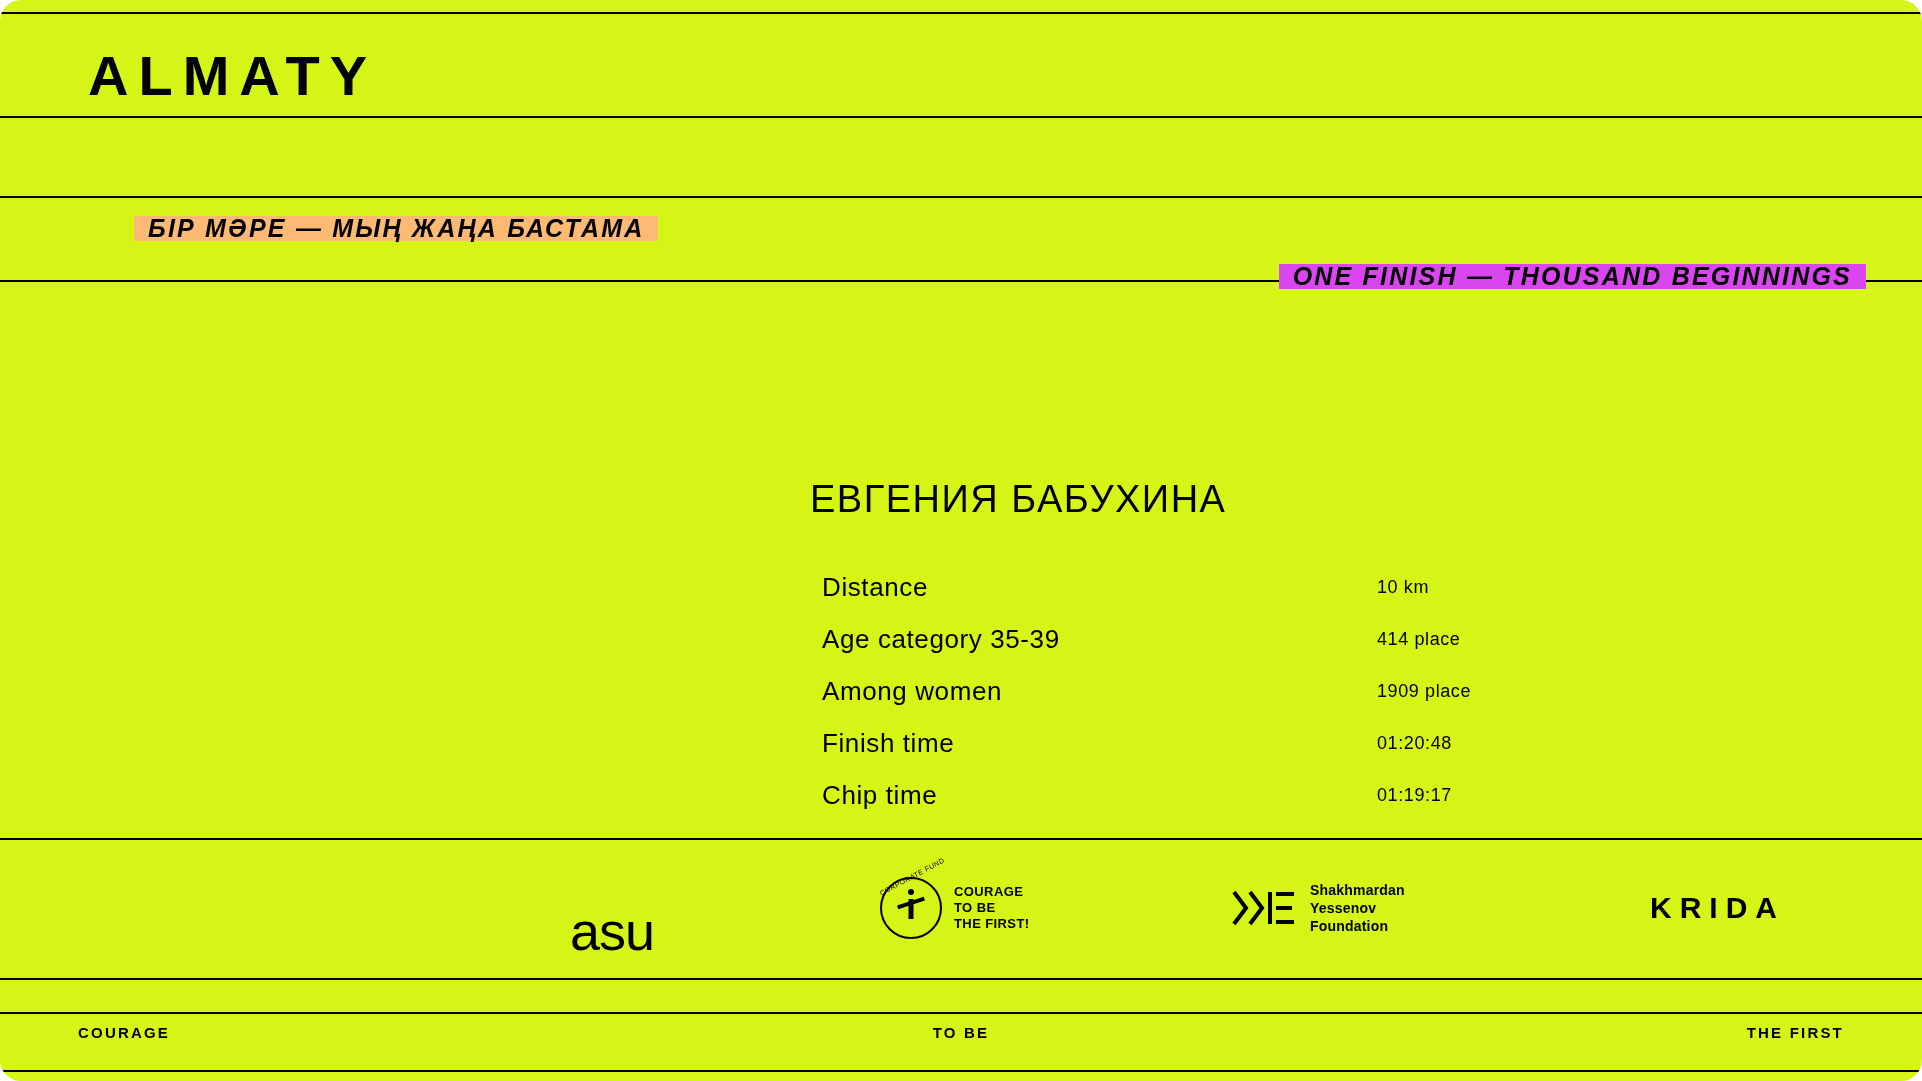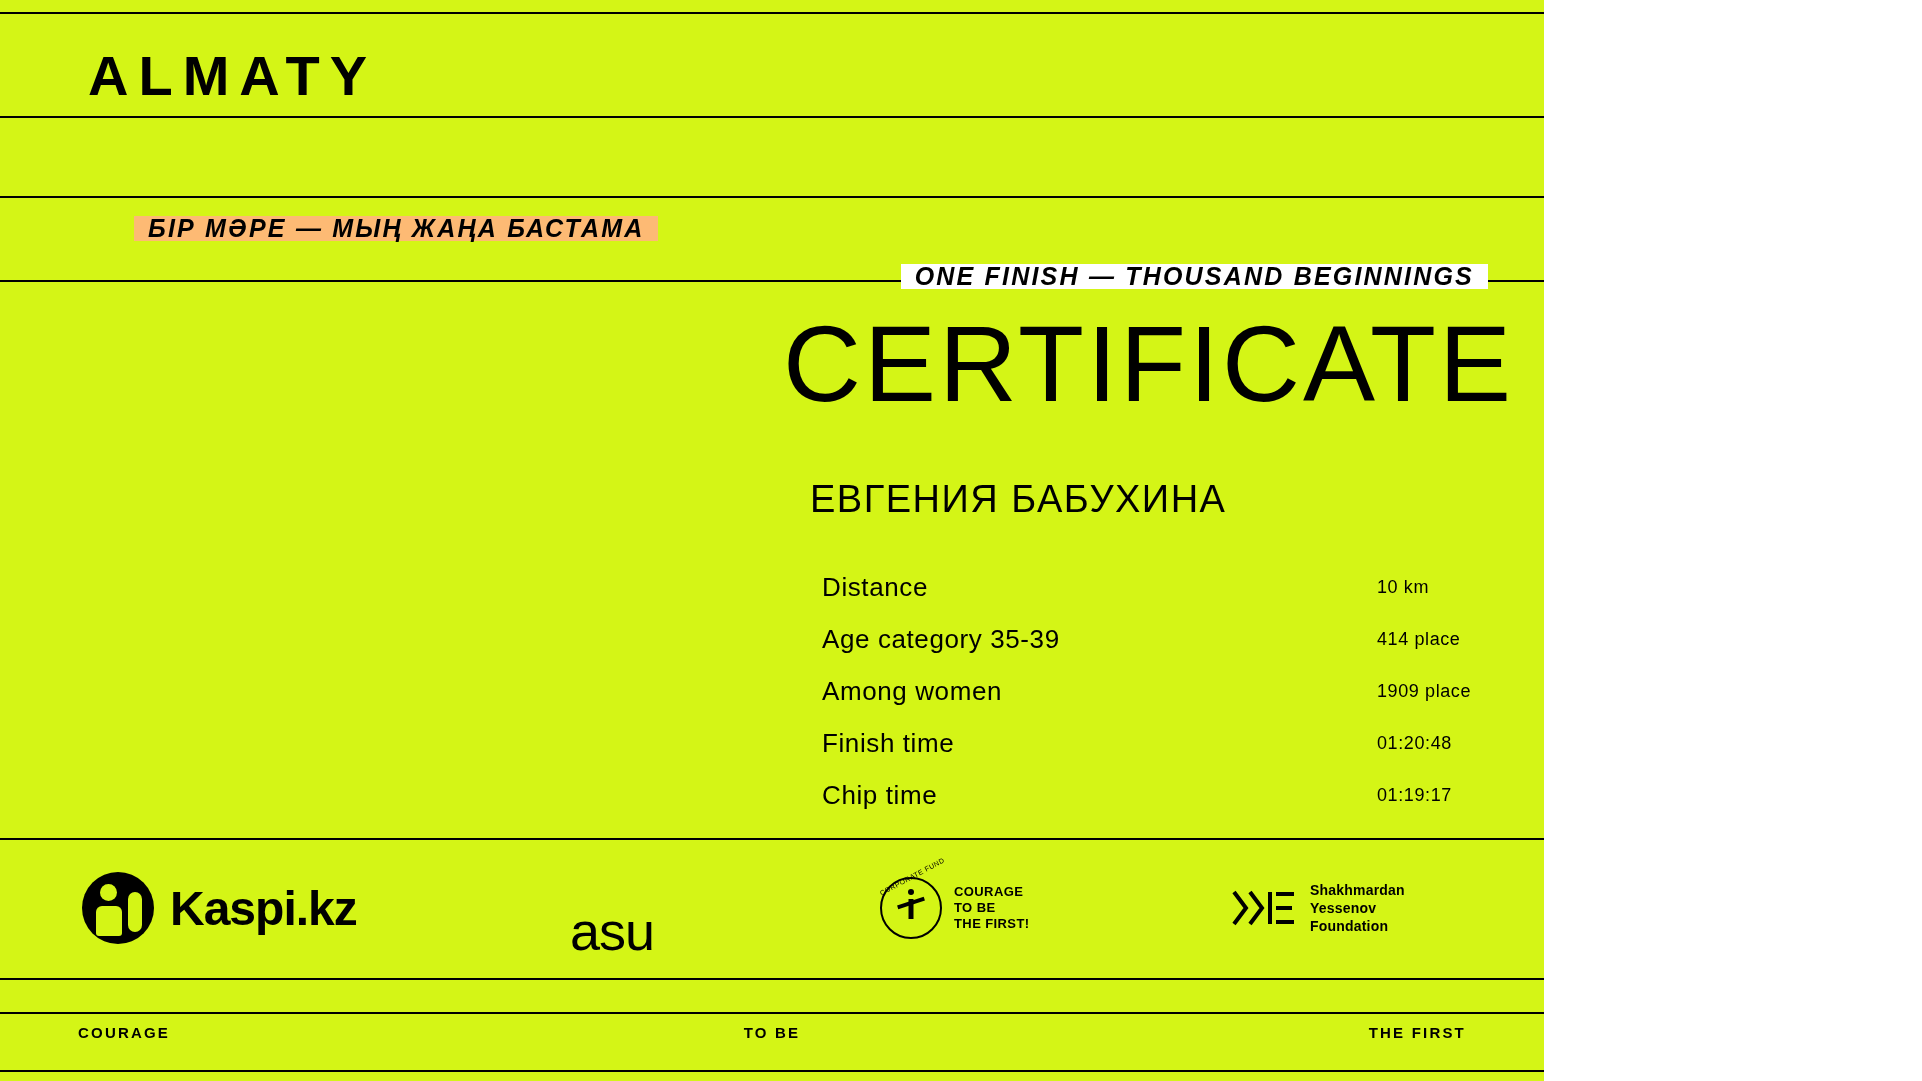--- a/index.html
+++ b/index.html
@@ -9,25 +9,26 @@
   }
   body {
     width: 1922px;
     height: 1081px;
     overflow: hidden;
     font-family: "Liberation Sans", sans-serif;
   }
 
   .certificate {
     position: relative;
-    width: 1544px;
+    width: 1922px;
     height: 1081px;
     background: #d4f516;
     color: #000000;
     overflow: hidden;
+    border-radius: 21px;
   }
 
   
   .rule {
     position: absolute;
     left: 0;
     width: 1922px;
     height: 2px;
     background: #000000;
   }
@@ -82,21 +83,21 @@
   .slogan-en {
     position: absolute;
     right: 56px;
     top: 264px;
     font-size: 25px;
     font-weight: 700;
     font-style: italic;
     letter-spacing: 2.2px;
     line-height: 1;
     white-space: nowrap;
-    background: #ffffff;
+    background: #d946ef;
     padding: 0 14px;
   }
 
   
   .cert-title {
     position: absolute;
     right: 30px;
     top: 310px;
     font-size: 108px;
     font-weight: 400;
@@ -327,21 +328,20 @@
   <div class="rule r5"></div>
   <div class="rule r6"></div>
   <div class="rule r7"></div>
   <div class="rule r8"></div>
 
   <div class="almaty">ALMATY</div>
 
   <div class="slogan-kz">БІР МӘРЕ — МЫҢ ЖАҢА БАСТАМА</div>
   <div class="slogan-en">ONE FINISH — THOUSAND BEGINNINGS</div>
 
-  <div class="cert-title">CERTIFICATE</div>
 
   <div class="runner-name">ЕВГЕНИЯ БАБУХИНА</div>
 
   <div class="results">
     <div class="result-row">
       <div class="result-label">Distance</div>
       <div class="result-value">10 km</div>
     </div>
     <div class="result-row">
       <div class="result-label">Age category 35-39</div>
@@ -356,26 +356,20 @@
       <div class="result-value">01:20:48</div>
     </div>
     <div class="result-row">
       <div class="result-label">Chip time</div>
       <div class="result-value">01:19:17</div>
     </div>
   </div>
 
   <div class="sponsors">
 
-    <div class="sponsor kaspi">
-      <div class="kaspi-mark">
-        <div class="kaspi-arm"></div>
-      </div>
-      <div class="kaspi-text">Kaspi.kz</div>
-    </div>
 
     <div class="sponsor asu">
       <div class="asu-text">asu</div>
     </div>
 
     <div class="sponsor courage-fund">
       <div class="cf-badge">
         <div class="cf-circle"></div>
         <div class="cf-figure"></div>
         <div class="cf-body"></div>

